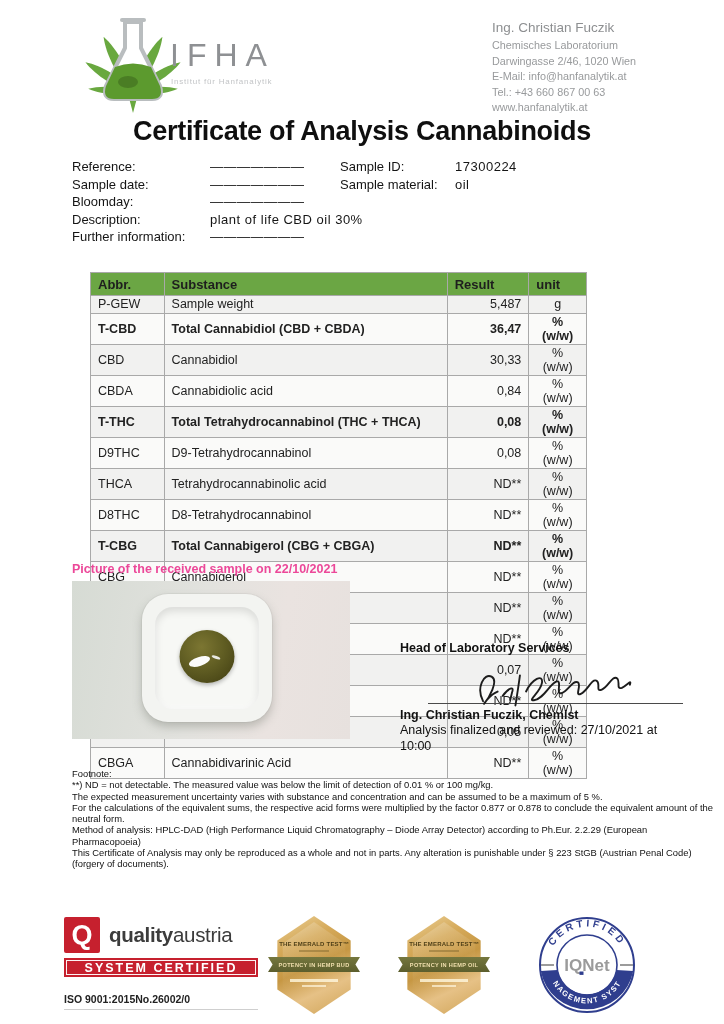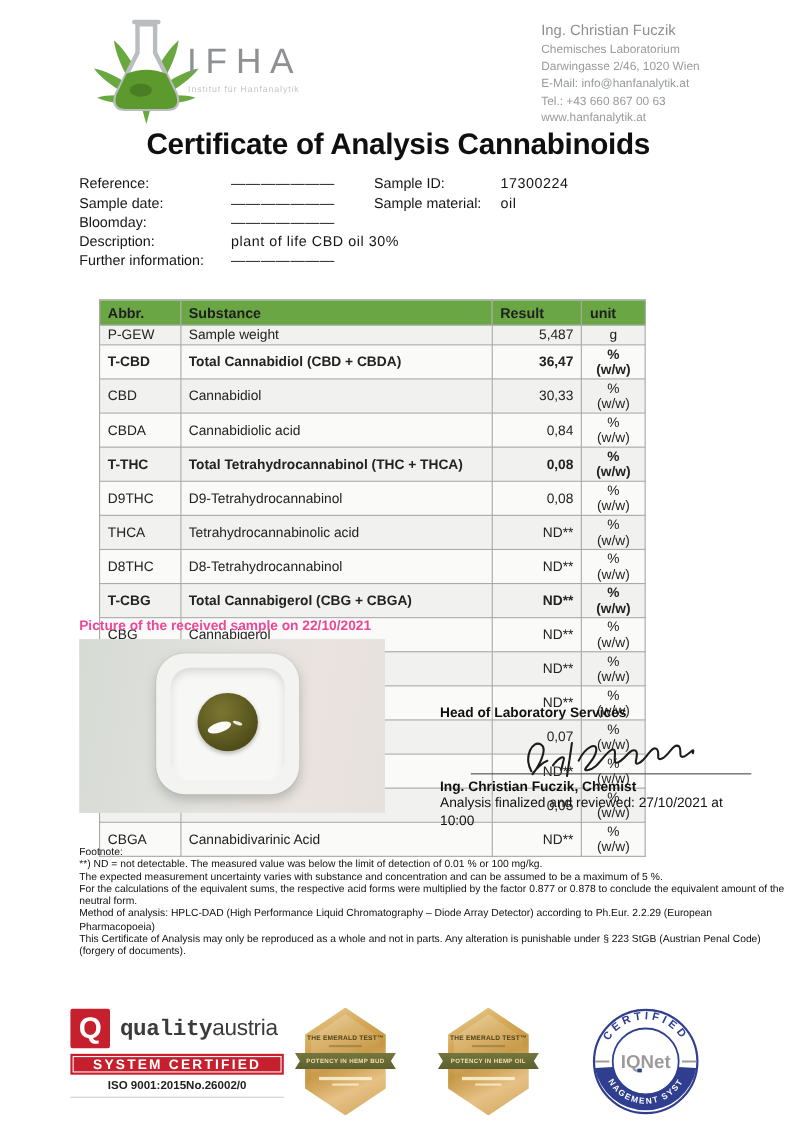--- a/index.html
+++ b/index.html
@@ -68,26 +68,26 @@
   
   .footnote{position:absolute;left:72px;top:768px;width:642px;font-size:9.4px;
             line-height:11.3px;color:#101010;}
 
   
   .qa{position:absolute;left:64px;top:917px;width:194px;}
   .qa-row1{display:flex;align-items:center;gap:9px;}
   .qa-q{width:36px;height:36px;background:#c6202e;color:#fff;display:flex;align-items:center;
         justify-content:center;font-size:27px;font-weight:bold;border-radius:2px;}
   .qa-brand{font-size:20.5px;color:#3c3c3c;letter-spacing:-0.3px;}
-  .qa-brand b{font-weight:bold;font-family:Liberation Mono, monospace;}
+  .qa-brand b{font-weight:bold;}
   .qa-banner{position:relative;margin-top:5px;height:19px;background:#c6202e;display:flex;
              align-items:center;justify-content:center;color:#fff;font-weight:bold;
              font-size:12.5px;letter-spacing:2px;}
   .qa-banner::after{content:"";position:absolute;inset:2px;border:1px solid rgba(255,255,255,.95);}
-  .qa-row3{display:flex;justify-content:center;margin-top:4px;font-size:10.5px;
+  .qa-row3{display:flex;justify-content:flex-start;margin-top:16px;font-size:10.5px;
            font-weight:bold;color:#222;border-bottom:1px solid #cfcfcf;padding-bottom:4px;}
 
   .ebadge{position:absolute;top:916px;width:92px;height:98px;}
   .ebadge.bud{left:268px;} .ebadge.oil{left:398px;}
   .hex{position:absolute;left:7px;top:0;width:78px;height:98px;
        clip-path:polygon(50% 0%,97% 25%,97% 75%,50% 100%,3% 75%,3% 25%);
        background:linear-gradient(155deg,#ecd29a 0%,#d5a959 28%,#c69743 50%,#e6c186 72%,#cfa355 100%);}
   .hex-inner{position:absolute;left:12px;top:6px;width:68px;height:86px;
        clip-path:polygon(50% 0%,96% 25%,96% 75%,50% 100%,4% 75%,4% 25%);
        background:linear-gradient(155deg,rgba(255,255,255,.25),rgba(255,255,255,0) 60%);}

